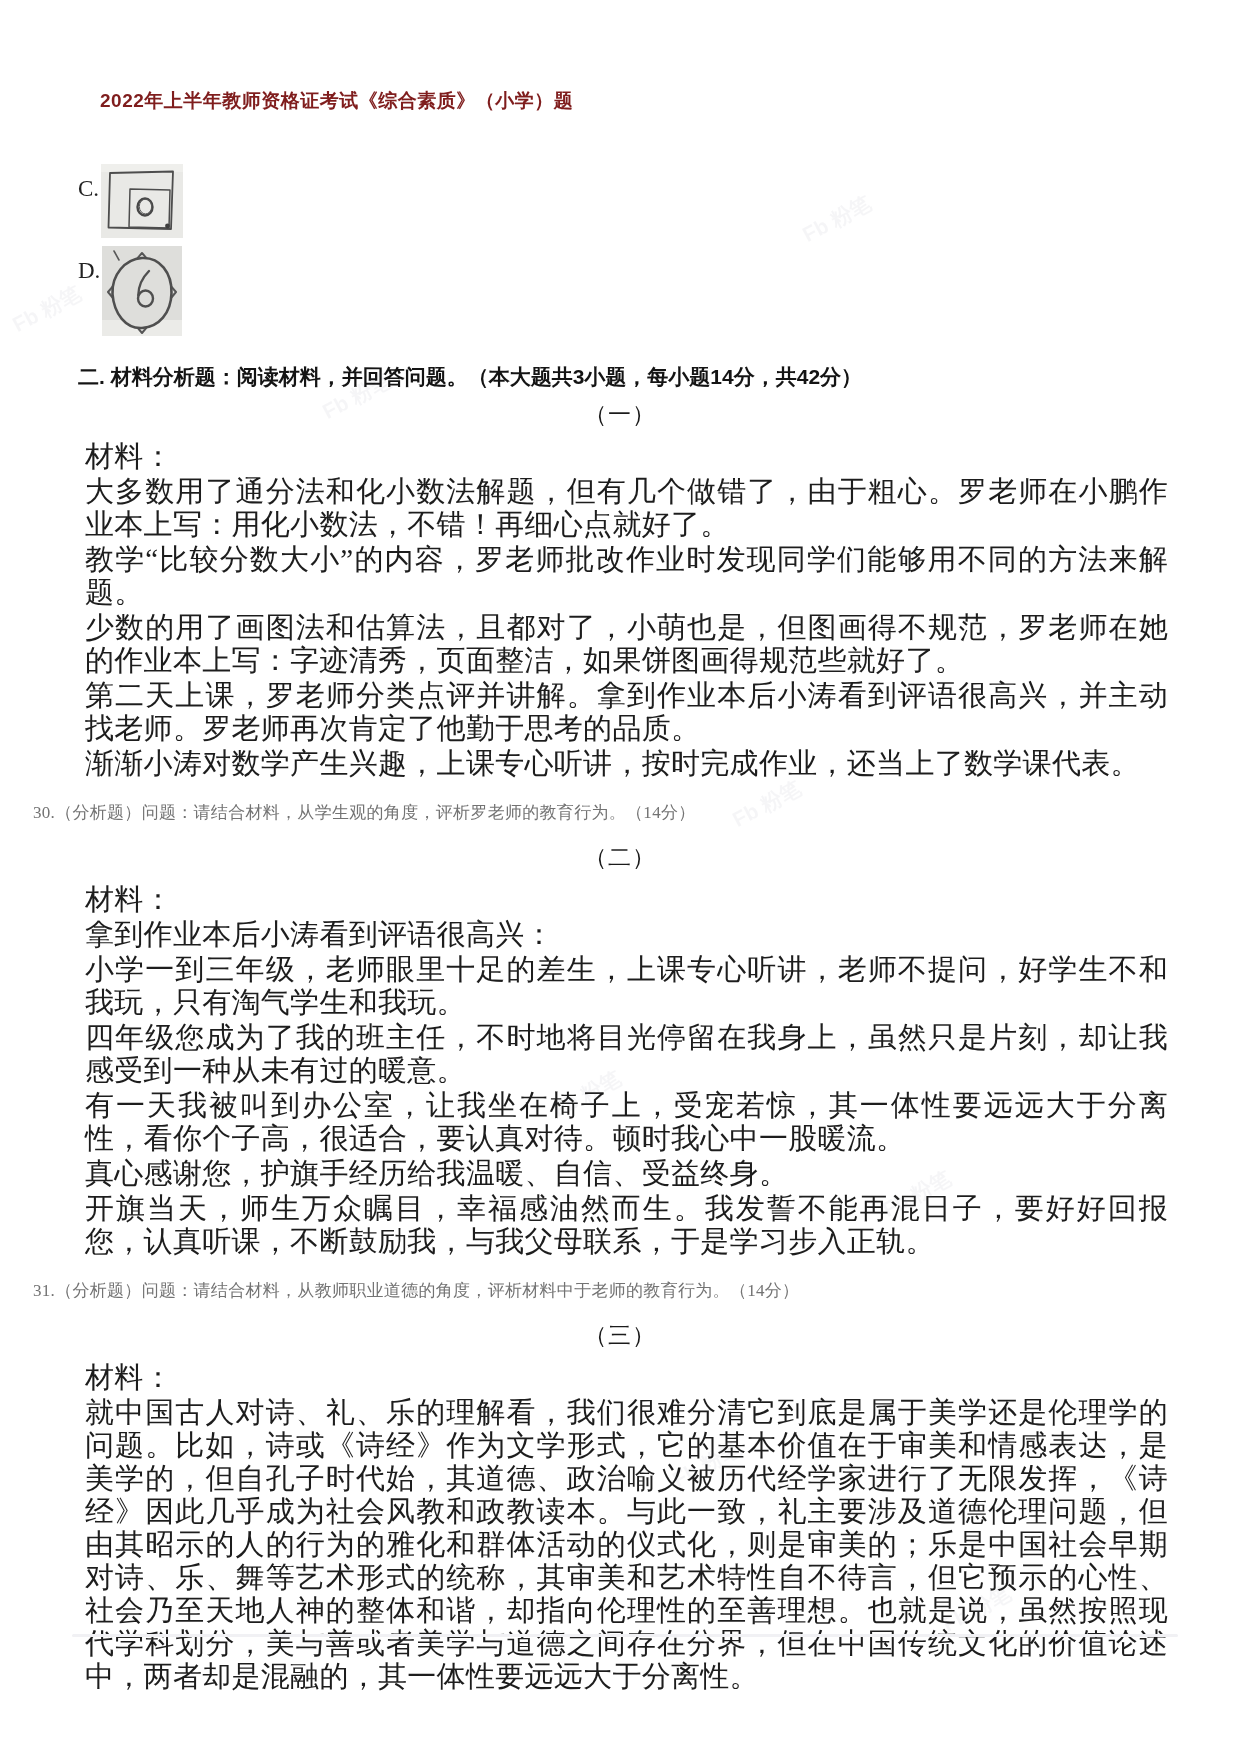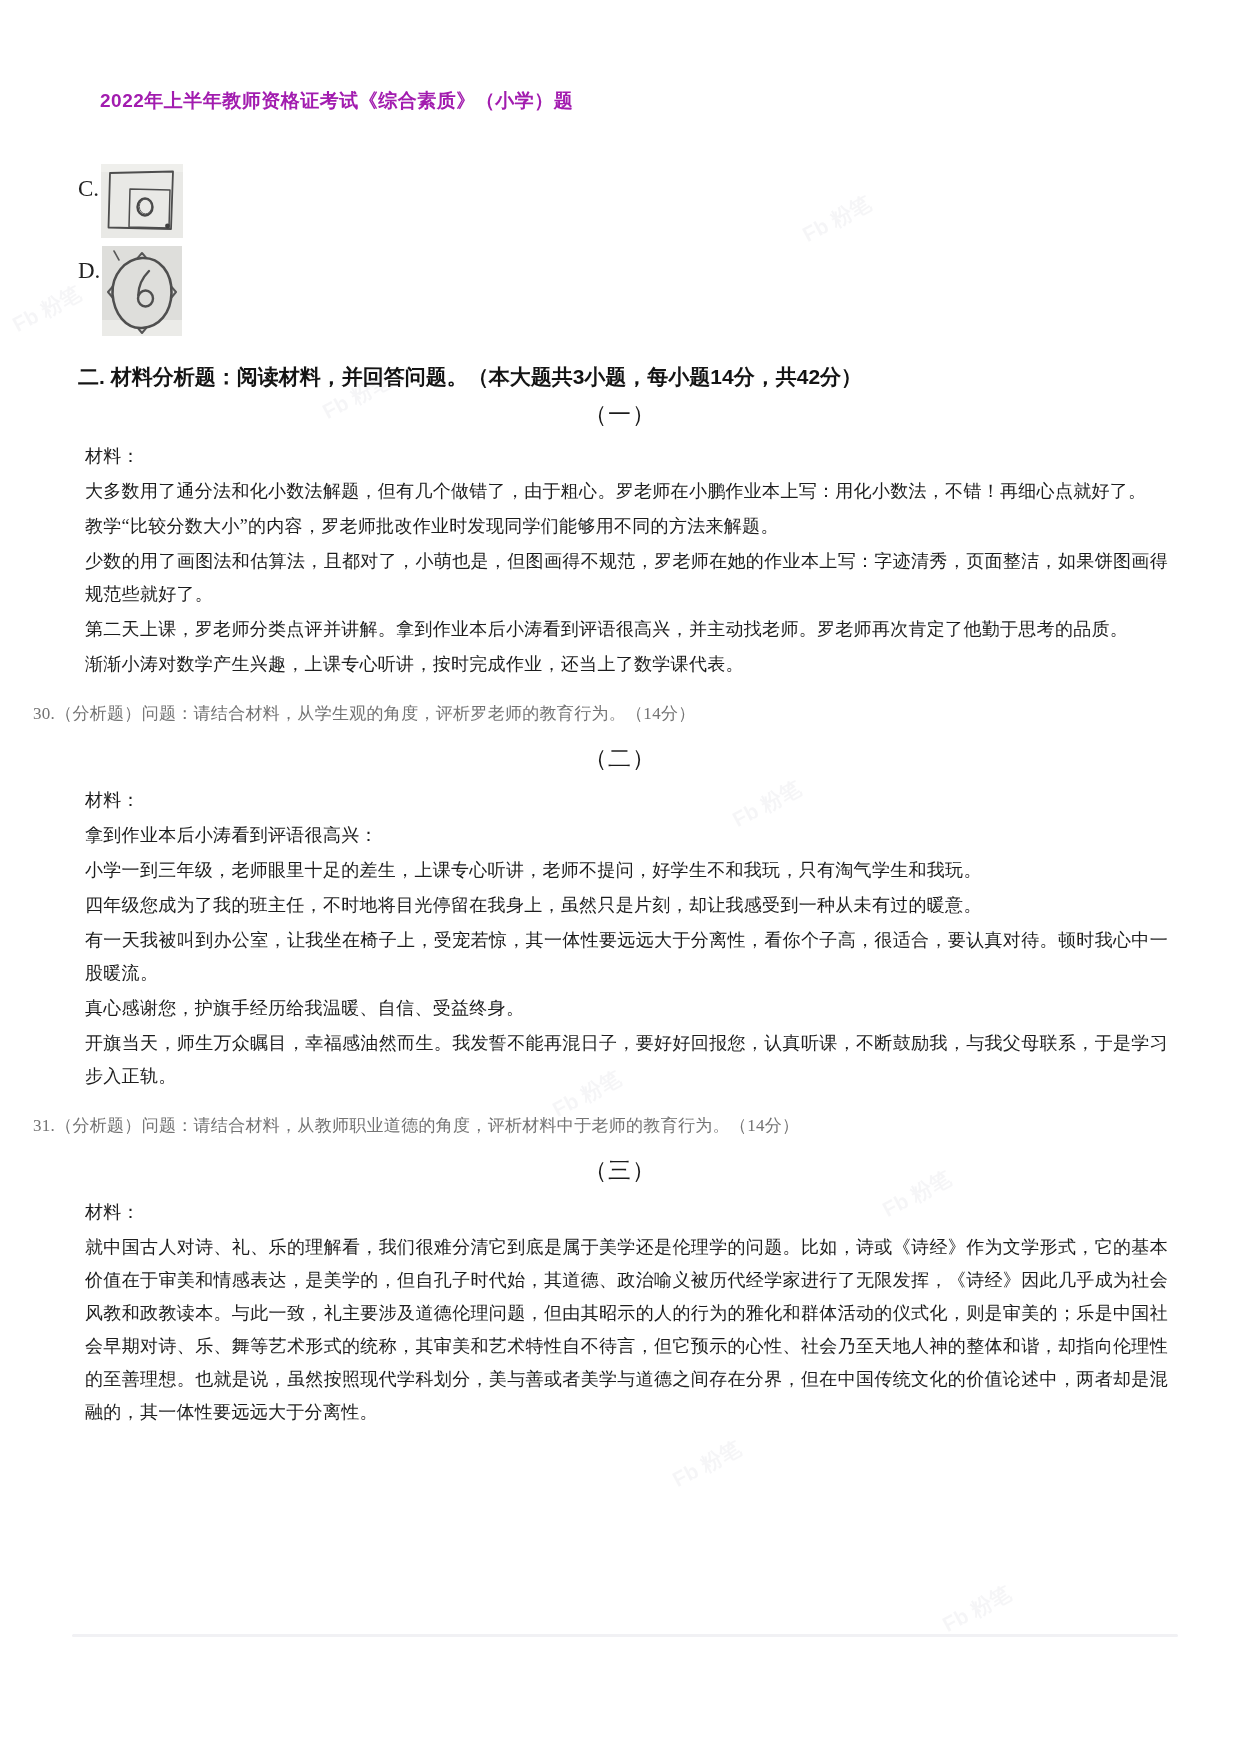--- a/index.html
+++ b/index.html
@@ -11,21 +11,21 @@
     overflow:hidden;
     font-family:"Liberation Serif","DejaVu Serif",serif;
     color:#1d1d1d;
   }
   .doc-title {
     margin:88px 90px 0 100px;
     font-family:"Liberation Sans","DejaVu Sans",sans-serif;
     font-weight:bold;
     font-size:19px;
     letter-spacing:0.5px;
-    color:#a21caf;
+    color:#7f1d1d;
   }
   .choice-row {
     display:flex;
     align-items:flex-start;
     margin-left:78px;
   }
   .choice-row.first { margin-top:50px; }
   .choice-row.second { margin-top:8px; }
   .choice-label {
     font-size:23px;
@@ -45,21 +45,21 @@
   .part-label {
     margin-top:7px;
     text-align:center;
     font-size:23px;
     line-height:32px;
     letter-spacing:1px;
     color:#1b1b1b;
   }
   .material {
     margin:9px 72px 0 85px;
-    font-size:18px;
+    font-size:29px;
     line-height:33px;
     text-align:justify;
     letter-spacing:0.3px;
   }
   .material p { margin:0 0 2px 0; }
   .question {
     margin:16px 66px 0 33px;
     font-size:17px;
     line-height:33px;
     letter-spacing:0.3px;

